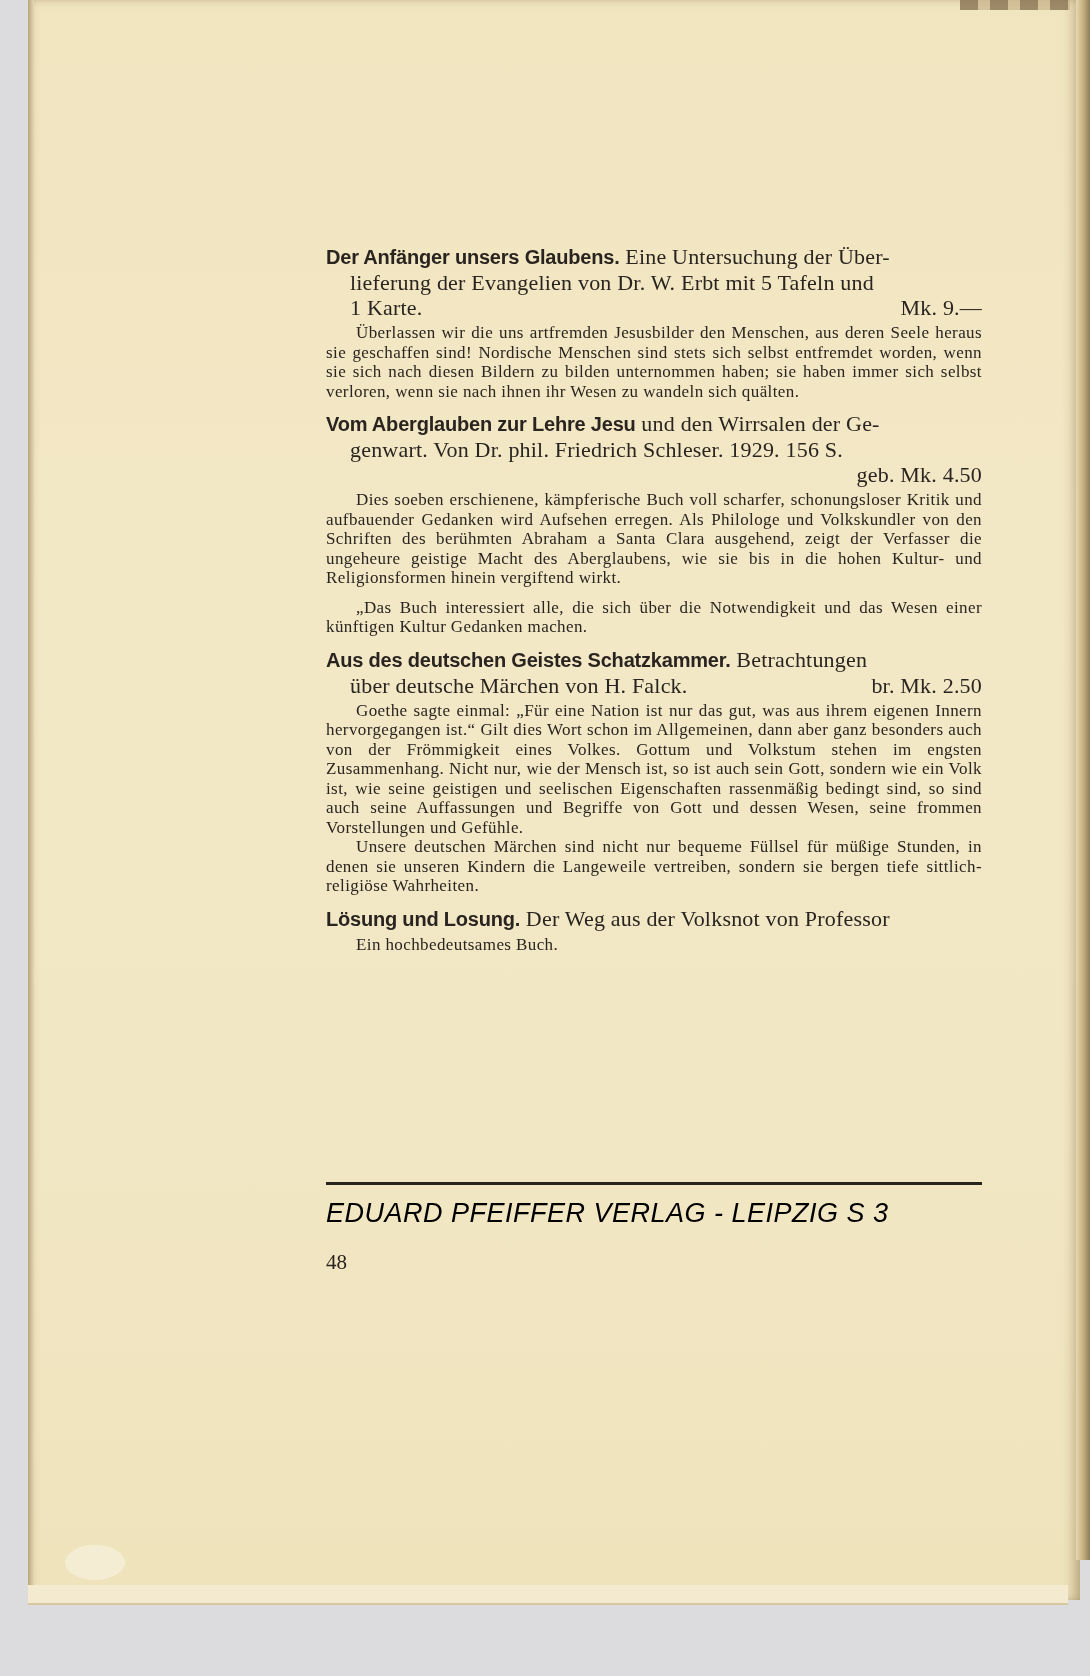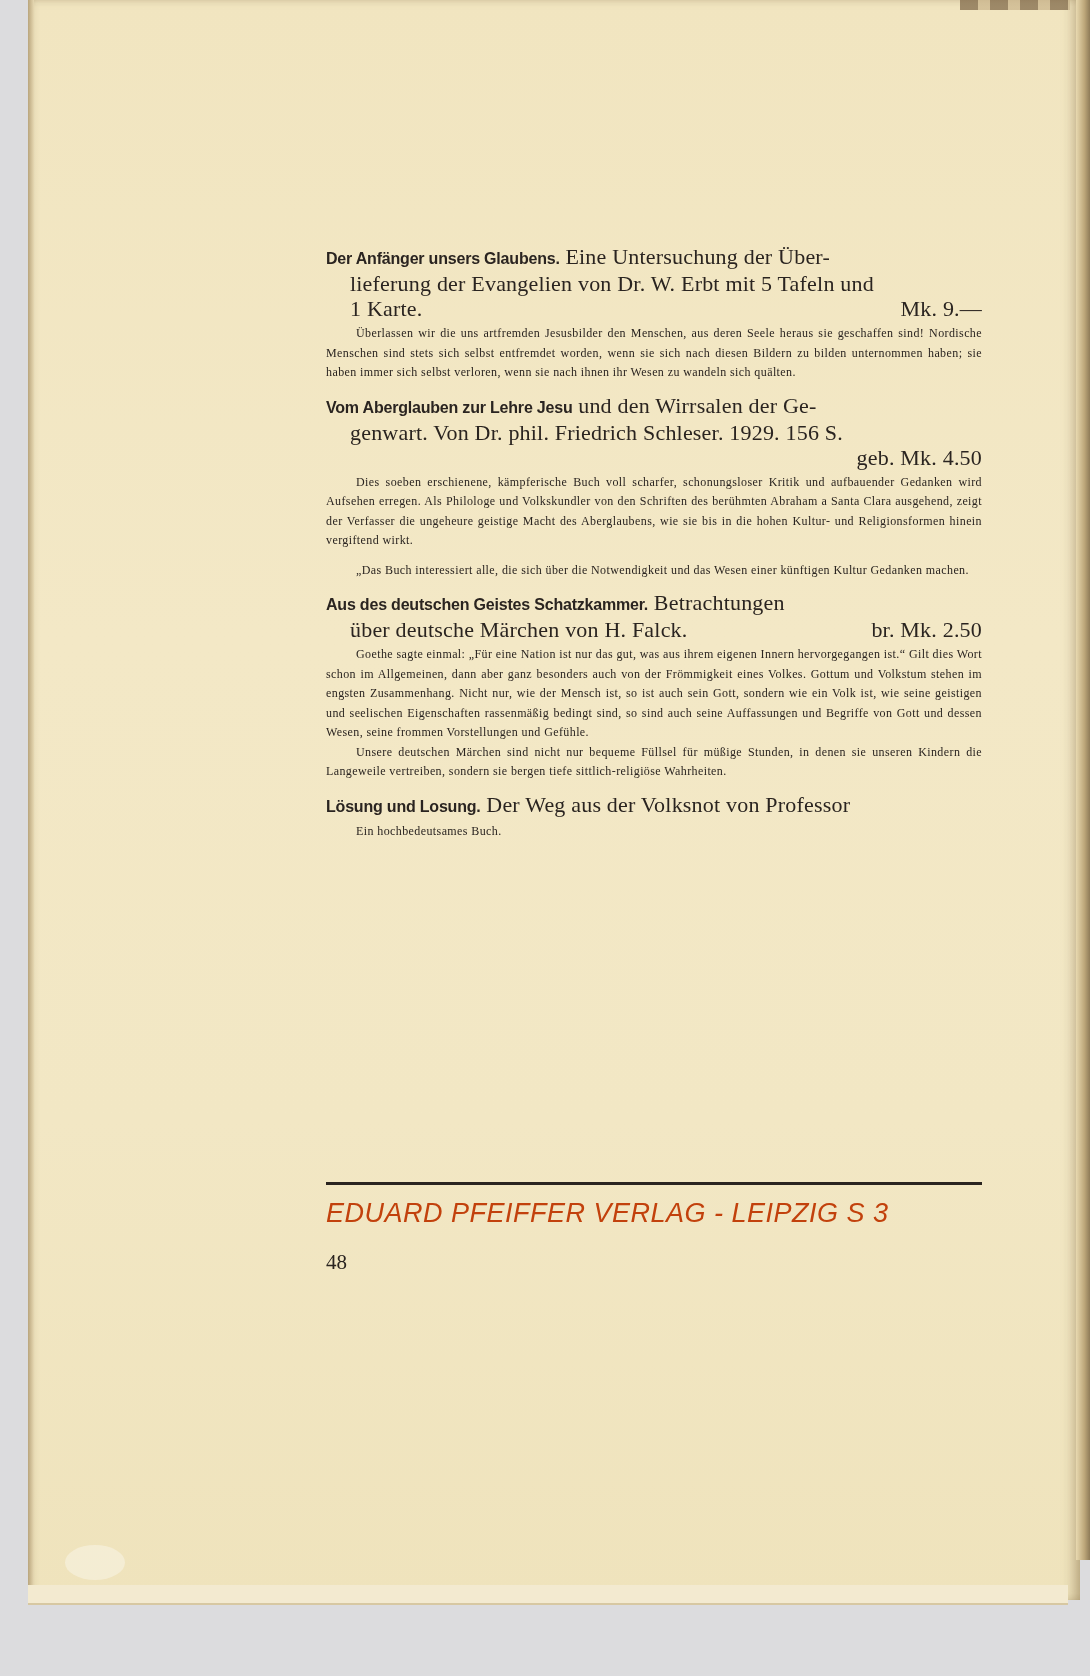--- a/index.html
+++ b/index.html
@@ -29,40 +29,40 @@
     position: absolute; left: 326px; top: 244px; width: 656px;
     color: #2a2420;
   }
   .entry { margin-bottom: 10px; }
   .entry-head {
     font-size: 22px; line-height: 25px;
     text-align: justify; letter-spacing: 0.2px;
   }
   .entry-head .title {
     font-family: "Liberation Sans", "DejaVu Sans", sans-serif;
-    font-weight: bold; font-size: 16px; letter-spacing: -0.2px;
+    font-weight: bold; font-size: 20px; letter-spacing: -0.2px;
   }
   .head-line { display: block; }
   .indent { padding-left: 24px; }
   .price-line { display: flex; justify-content: space-between; padding-left: 24px; }
   .price-right { }
   .desc {
-    font-size: 12px; line-height: 19.5px; text-align: justify;
+    font-size: 17px; line-height: 19.5px; text-align: justify;
     letter-spacing: 0.4px; margin-top: 3px;
   }
   .desc p { margin: 0; text-indent: 30px; }
   .source { text-align: right; padding-right: 18px; font-size: 17px; line-height: 20px; }
   .rule {
     position: absolute; left: 326px; top: 1182px; width: 656px; height: 3px;
     background: #2a2420;
   }
   .publisher {
     position: absolute; left: 326px; top: 1198px; width: 660px;
     font-family: "Liberation Sans", "DejaVu Sans", sans-serif;
-    font-style: italic; font-size: 27px; letter-spacing: 0.5px; color: #c2410c;
+    font-style: italic; font-size: 27px; letter-spacing: 0.5px; color: #000000;
     white-space: nowrap;
   }
   .page-number {
     position: absolute; left: 326px; top: 1250px;
     font-size: 21px; color: #2a2420;
   }
   .stain {
     position: absolute; left: 65px; top: 1545px; width: 60px; height: 35px;
     background: rgba(255,255,255,0.35); border-radius: 50%;
   }

